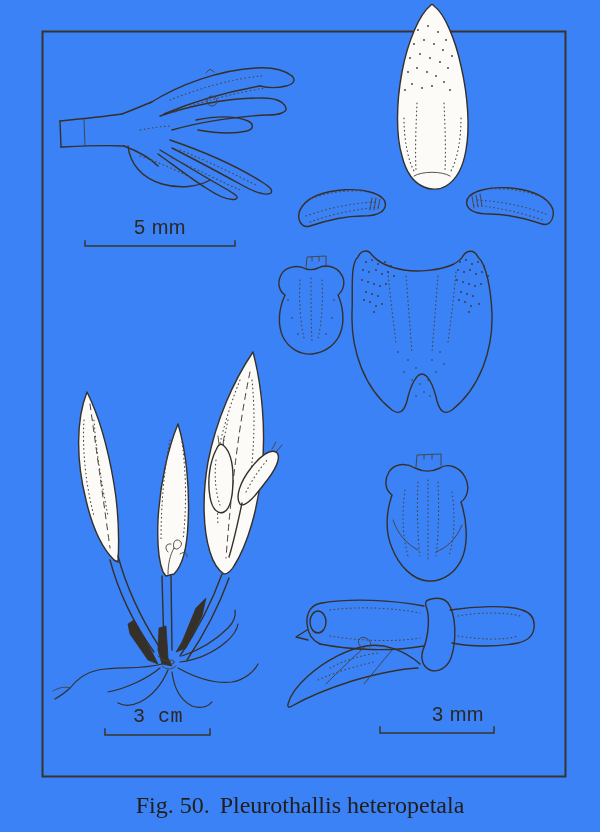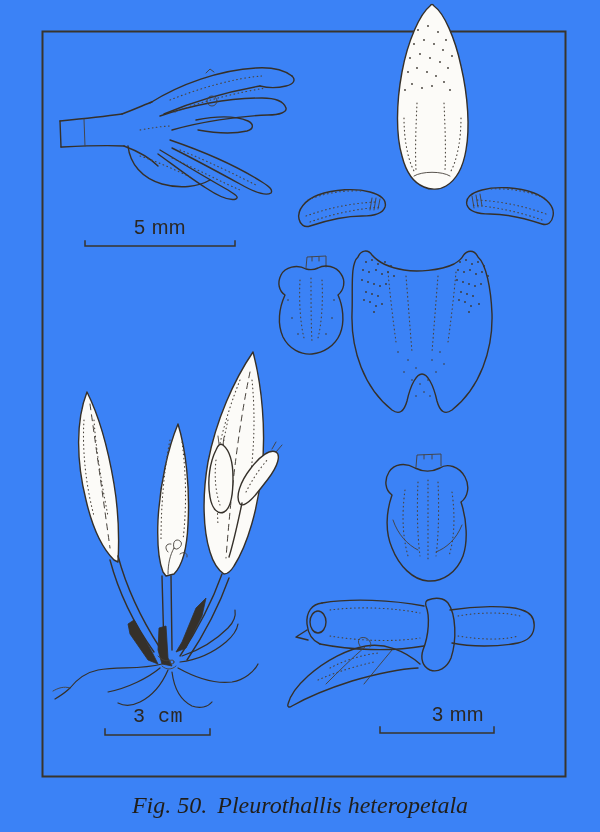--- a/index.html
+++ b/index.html
@@ -16,21 +16,21 @@
   .dots { fill:#3c3731; stroke:none; }
   .inkfill { fill:#35302a; stroke:#35302a; stroke-width:0.8; }
   .frame { fill:none; stroke:#38342d; stroke-width:2; }
   .bar { fill:none; stroke:#38342d; stroke-width:1.5; stroke-linecap:square; }
   .scale-label {
     position:absolute; transform:translateX(-50%); white-space:nowrap;
     color:#2b2722; font-size:20px; letter-spacing:0.5px;
   }
   .caption {
     position:absolute; left:0; right:0; top:792px; text-align:center;
-    font-family:"Liberation Serif", serif; font-size:24px; color:#211e19;font-style:italic;
+    font-family:"Liberation Serif", serif; font-size:24px; color:#211e19;
   }
   .caption .species { margin-left:10px; }
 </style>
 </head>
 <body>
 
 <div class="page">
 
   <svg class="plate-svg" width="600" height="832" viewBox="0 0 600 832">
 

